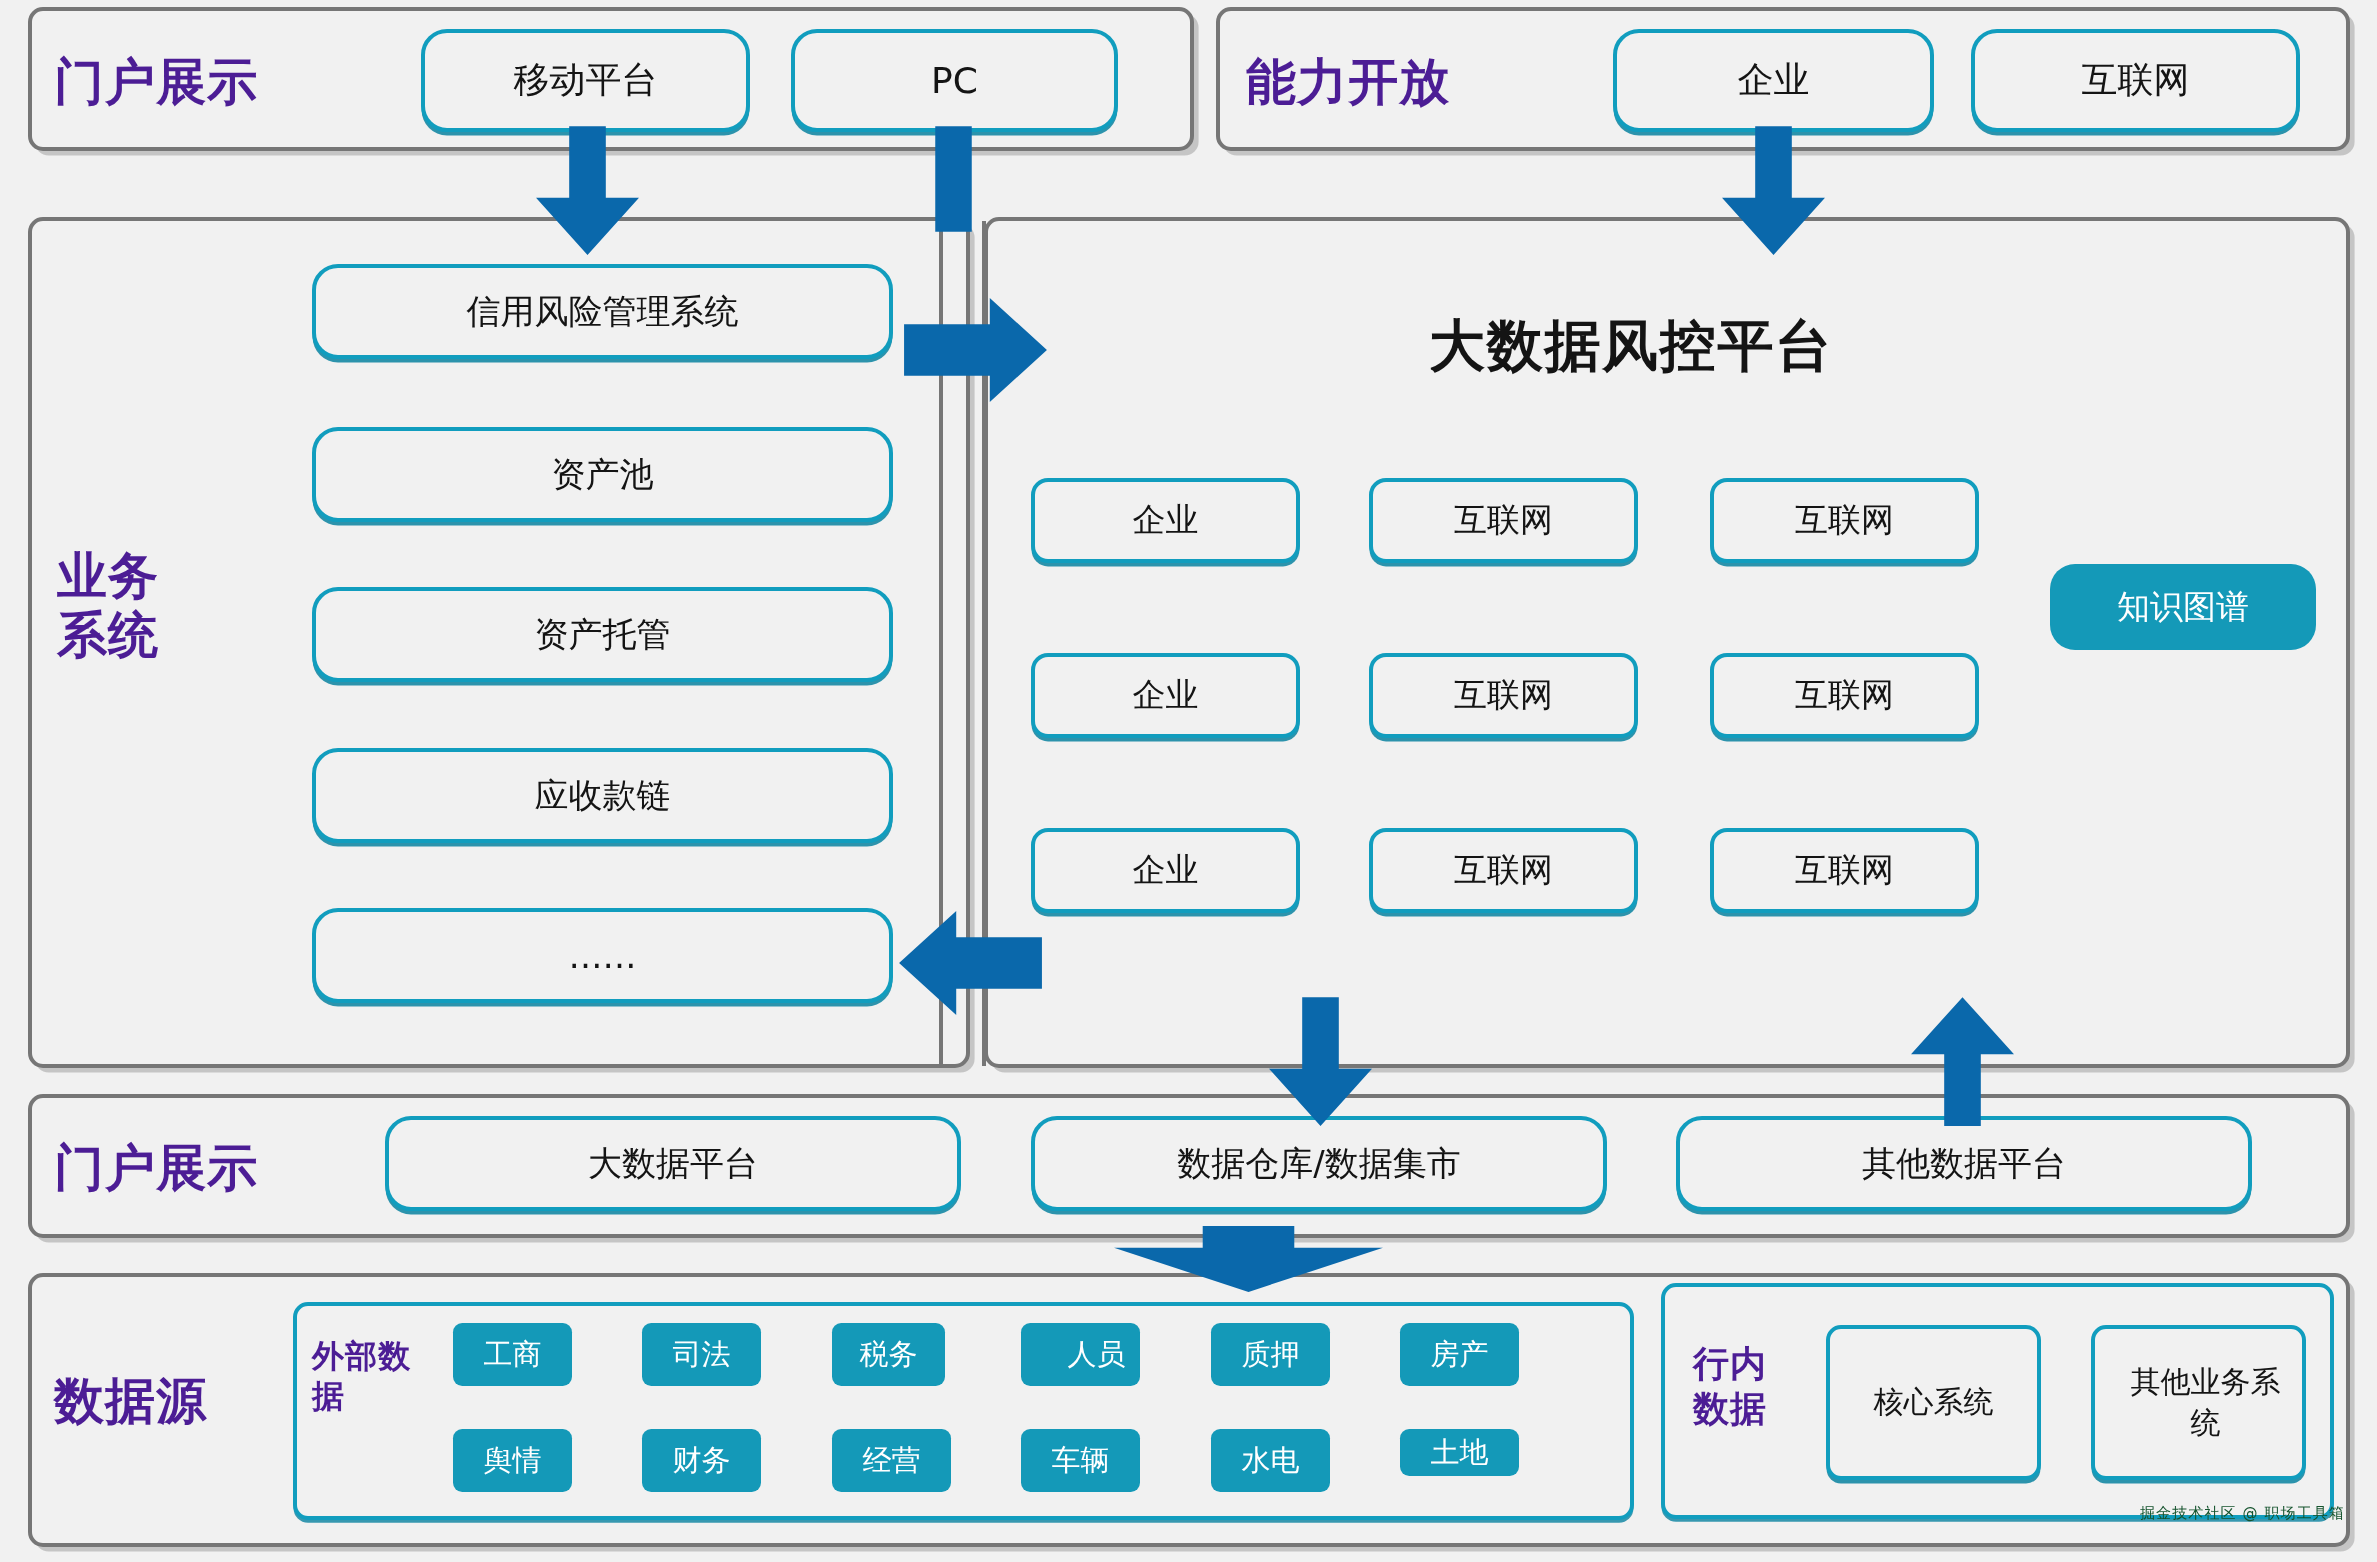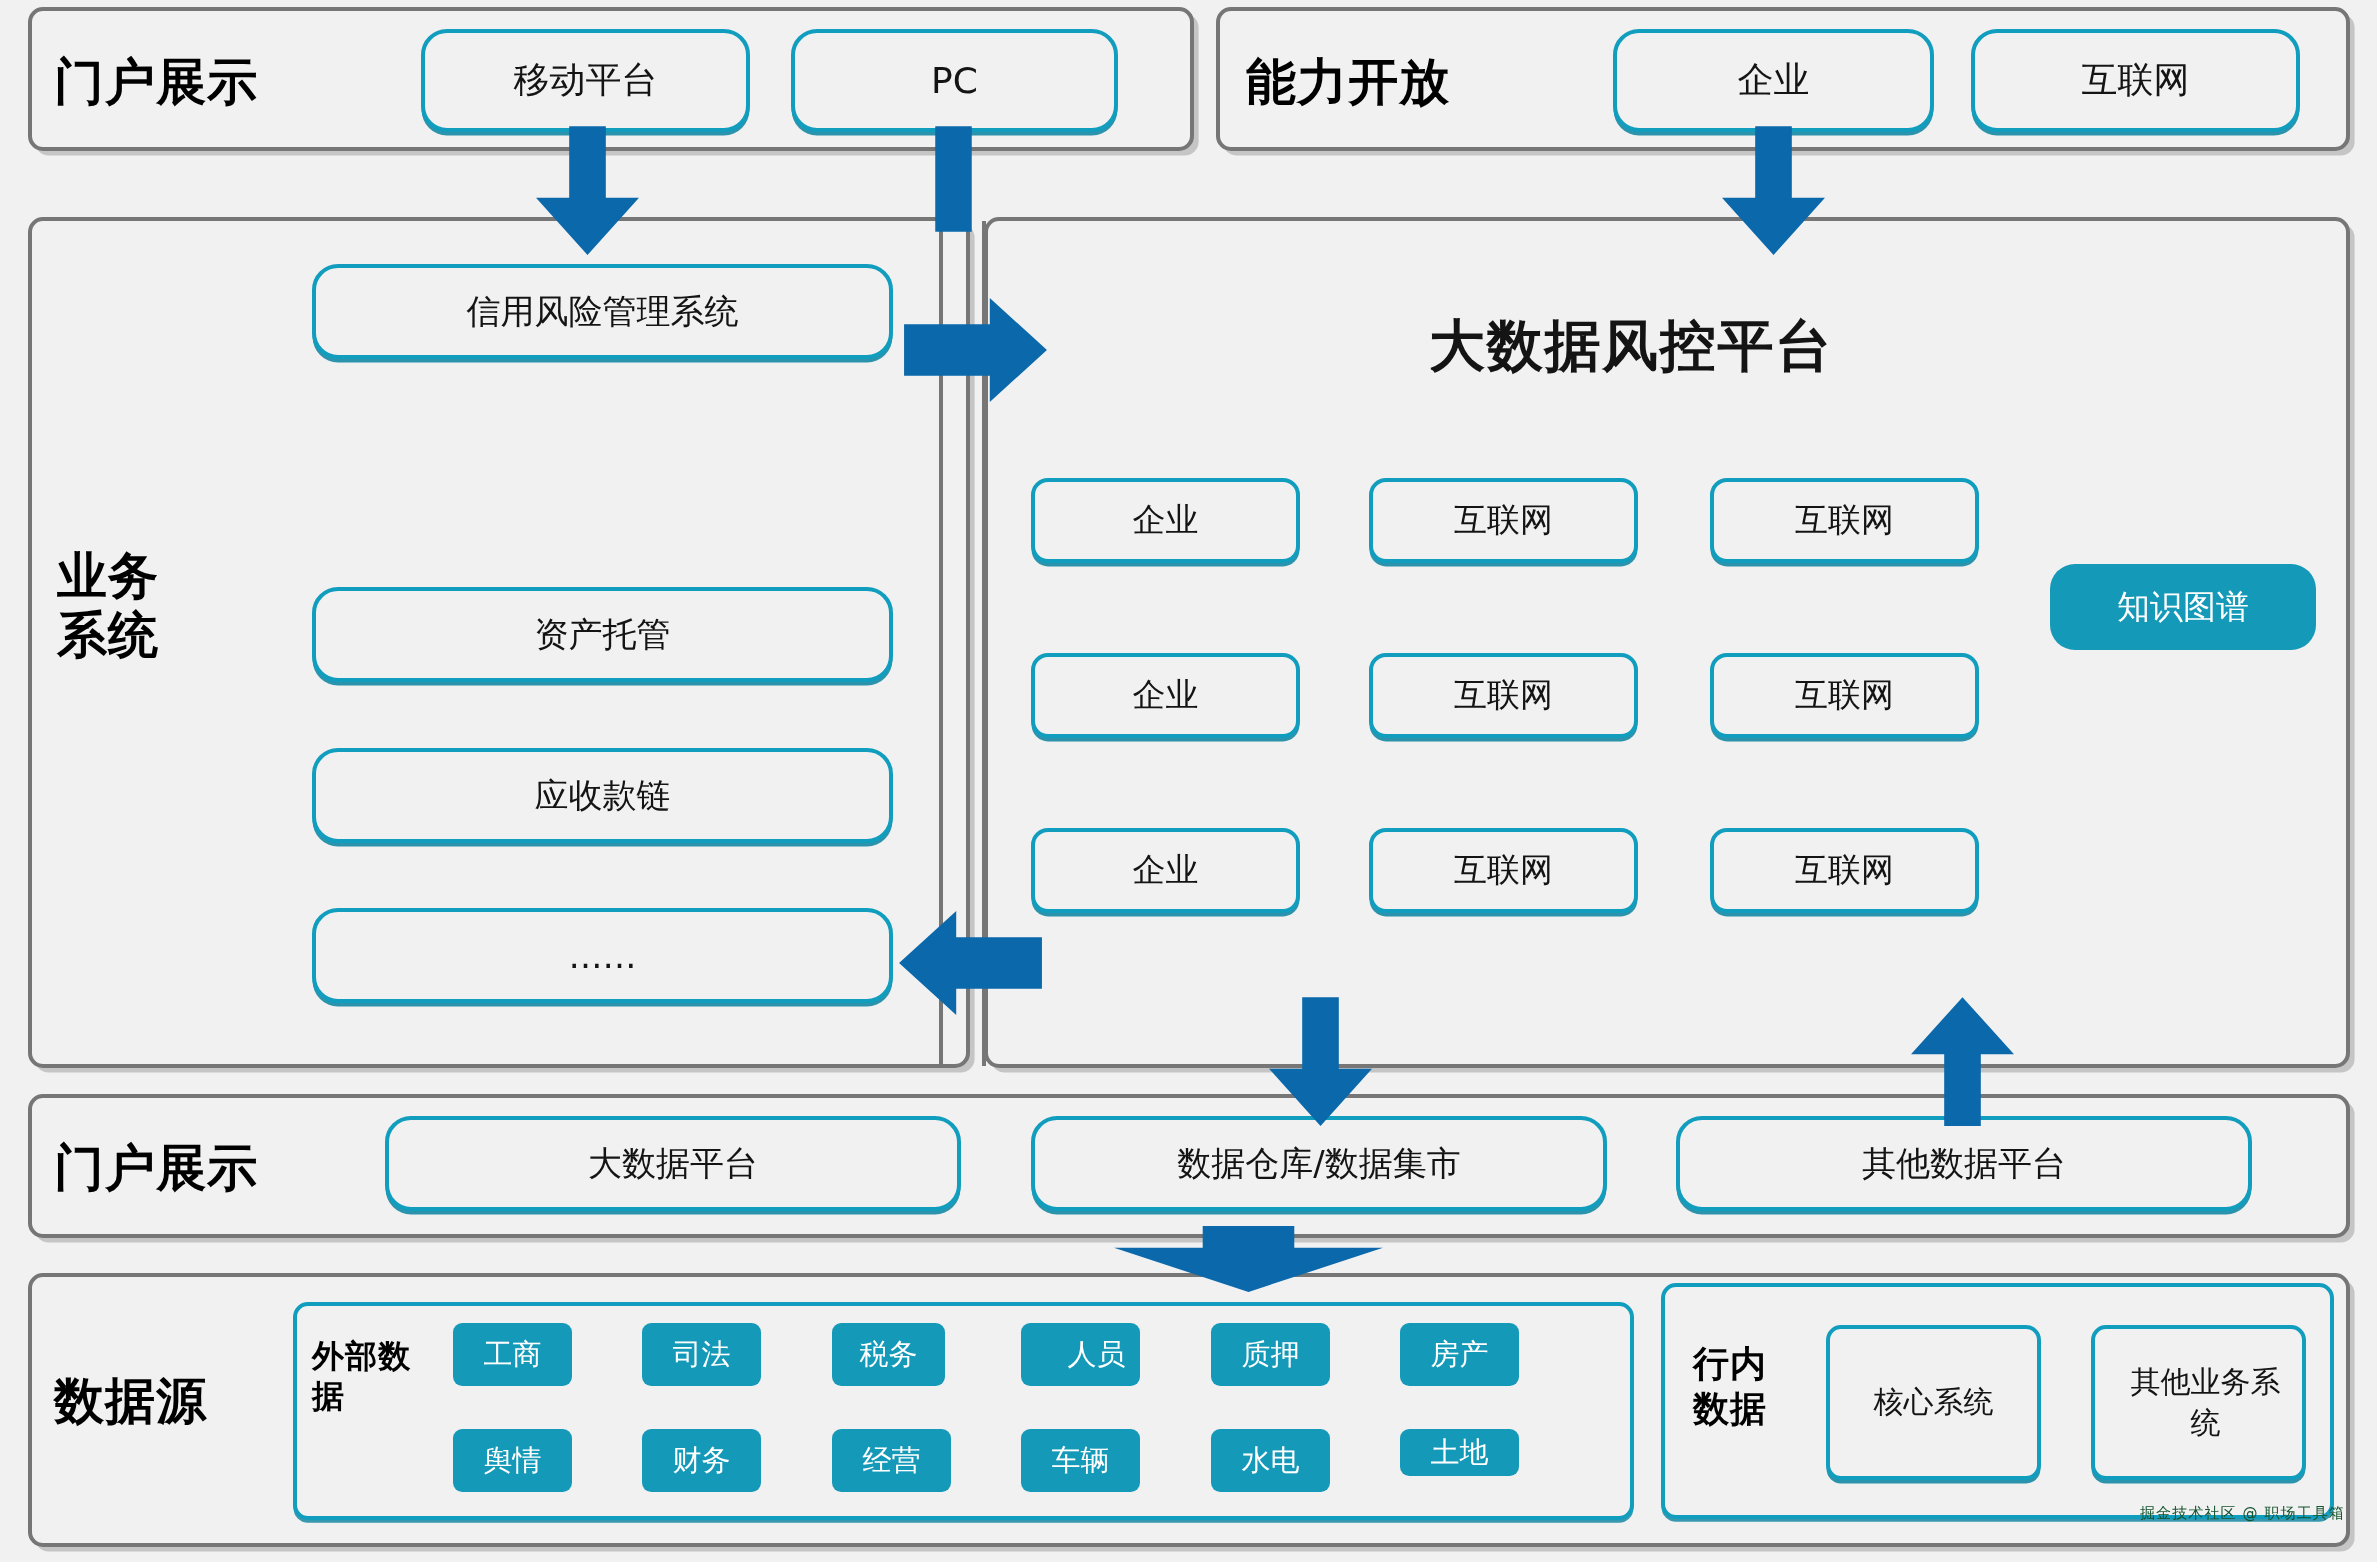--- a/index.html
+++ b/index.html
@@ -19,21 +19,21 @@
     position:absolute;
     background:#f1f1f1;
     border:4px solid #767676;
     border-radius:15px;
     box-sizing:border-box;
     box-shadow:5.7px 5.7px 0 -1.1px rgba(0,0,0,0.18);
   }
   
   .seclabel{
     position:absolute;
-    color:#000000;
+    color:#4c1d95;
     font-weight:bold;
     line-height:1.18;
     white-space:pre-line;
     letter-spacing:1.1px;
   }
 
   
   .tbox{
     position:absolute;
     box-sizing:border-box;
@@ -128,20 +128,23 @@
 
   <div class="panel" style="left:27.5px;top:217px;width:942px;height:851px;"></div>
 
   <div class="seclabel" style="left:57px;top:547px;font-size:50px;">业务
 系统</div>
 
   <div class="tbox" style="left:312px;top:264px;width:581px;height:95px;font-size:34px;">
     <span>信用风险管理系统</span>
   </div>
 
+  <div class="tbox" style="left:312px;top:427px;width:581px;height:95px;font-size:34px;">
+    <span>资产池</span>
+  </div>
 
   <div class="tbox" style="left:312px;top:587px;width:581px;height:95px;font-size:34px;">
     <span>资产托管</span>
   </div>
 
   <div class="tbox" style="left:312px;top:748px;width:581px;height:95px;font-size:34px;">
     <span>应收款链</span>
   </div>
 
   <div class="tbox" style="left:312px;top:908px;width:581px;height:95px;font-size:34px;">

